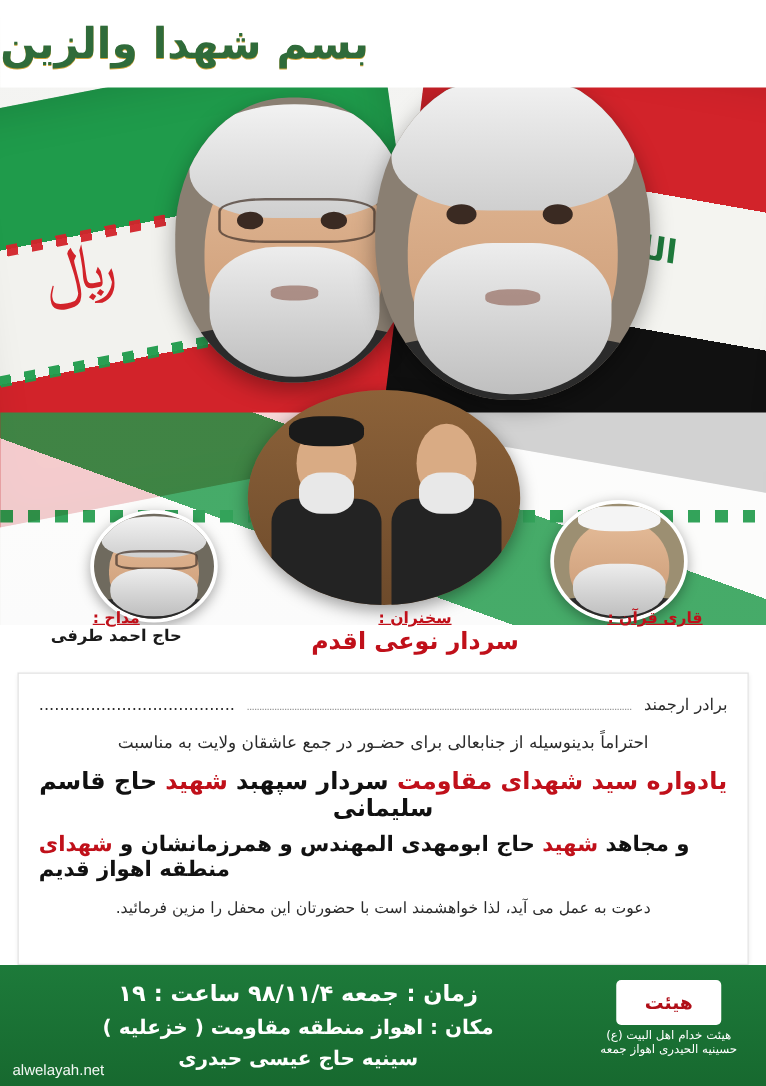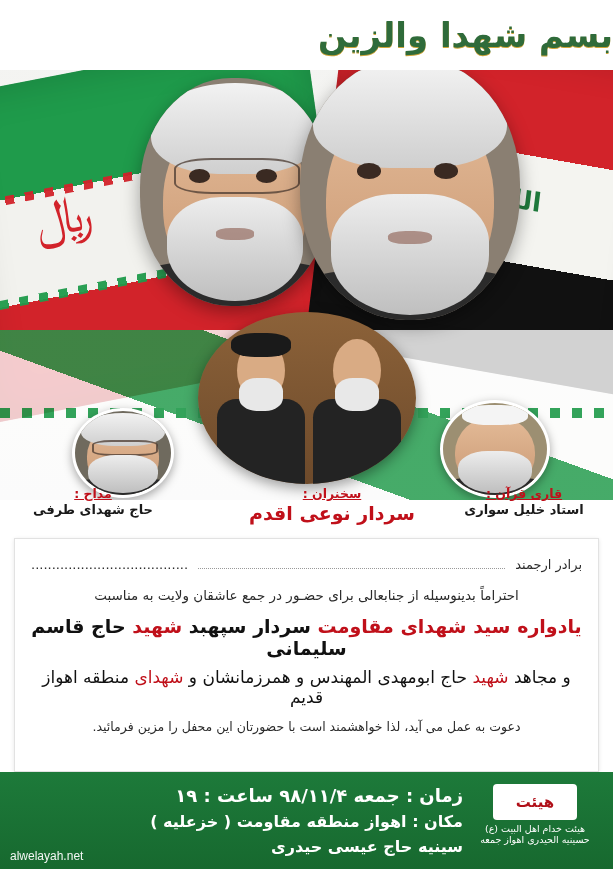--- a/index.html
+++ b/index.html
@@ -64,21 +64,21 @@
     opacity:.9;
   }
   .flag-sheen:after{
     content:"";position:absolute;left:0;right:0;top:46%;height:10px;
     background:repeating-linear-gradient(90deg,#1f9b4b 0 10px,transparent 10px 22px);
   }
   
   .header-band{
     position:absolute;left:0;top:0;width:613px;height:70px;
     background:#ffffff;
-    display:flex;align-items:center;justify-content:flex-start;
+    display:flex;align-items:center;justify-content:flex-end;
   }
   .calligraphy{
     position:relative;
     font-size:34px;color:#2f6b3a;font-weight:bold;letter-spacing:1px;
     text-shadow:0 1px 0 #cfa53a;
   }
   
   .portrait{
     position:absolute;border-radius:50%;
     background:#8a7f72;
@@ -152,32 +152,32 @@
     box-sizing:border-box;
   }
   .line-addressee{
     font-size:13px;color:#2b2b2b;margin-top:8px;
     display:flex;justify-content:space-between;align-items:baseline;
   }
   .dots{flex:1;border-bottom:1px dotted #999;margin:0 10px 4px 10px;height:1px;}
   .line-intro{font-size:13.5px;color:#2b2b2b;text-align:center;margin-top:14px;}
   .line-main1{font-size:19px;color:#c0101a;font-weight:bold;text-align:center;margin-top:12px;}
   .line-main1 .blk{color:#111;}
-  .line-main2{font-size:17px;color:#c0101a;font-weight:normal;text-align:center;margin-top:8px;}
+  .line-main2{font-size:17px;color:#c0101a;font-weight:bold;text-align:left;margin-top:8px;}
   .line-main2 .blk{color:#111;}
   .line-outro{font-size:12.5px;color:#2b2b2b;text-align:center;margin-top:12px;}
   
   .footer{
     position:absolute;left:0;top:772px;width:613px;height:97px;
     background:linear-gradient(180deg,#1d7a3a,#17692f);
     color:#ffffff;direction:rtl;
   }
   .footer-lines{
     position:absolute;right:150px;top:10px;left:14px;
-    line-height:1.55;
+    text-align:center;line-height:1.55;
   }
   .f-line{font-size:16px;font-weight:bold;color:#ffffff;}
   .f-line.big{font-size:18px;}
   .footer-logo{
     position:absolute;right:14px;top:12px;width:128px;height:76px;
     text-align:center;color:#ffffff;
   }
   .logo-mark{
     width:84px;height:36px;margin:0 auto 3px auto;
     background:#ffffff;color:#b00f18;
@@ -270,29 +270,28 @@
         <div class="skin"></div>
         <div class="sp-white-turban"></div>
         <div class="beard"></div>
       </div>
     </div>
   </div>
 
   <div class="caption-row">
     <div class="cap-block cap-qari">
       <div class="cap-label">قاری قرآن :</div>
-      <div class="cap-name">استاد خلیل سواری</div>
     </div>
     <div class="cap-block cap-speaker">
       <div class="cap-label">سخنران :</div>
       <div class="big">سردار نوعی اقدم</div>
     </div>
     <div class="cap-block cap-maddah">
       <div class="cap-label">مداح :</div>
-      <div class="cap-name">حاج شهدای طرفی</div>
+      <div class="cap-name">حاج احمد طرفی</div>
     </div>
   </div>
 
   <div class="card">
     <div class="line-addressee">
       <span>برادر ارجمند</span>
       <span class="dots"></span>
       <span>......................................</span>
     </div>
 

